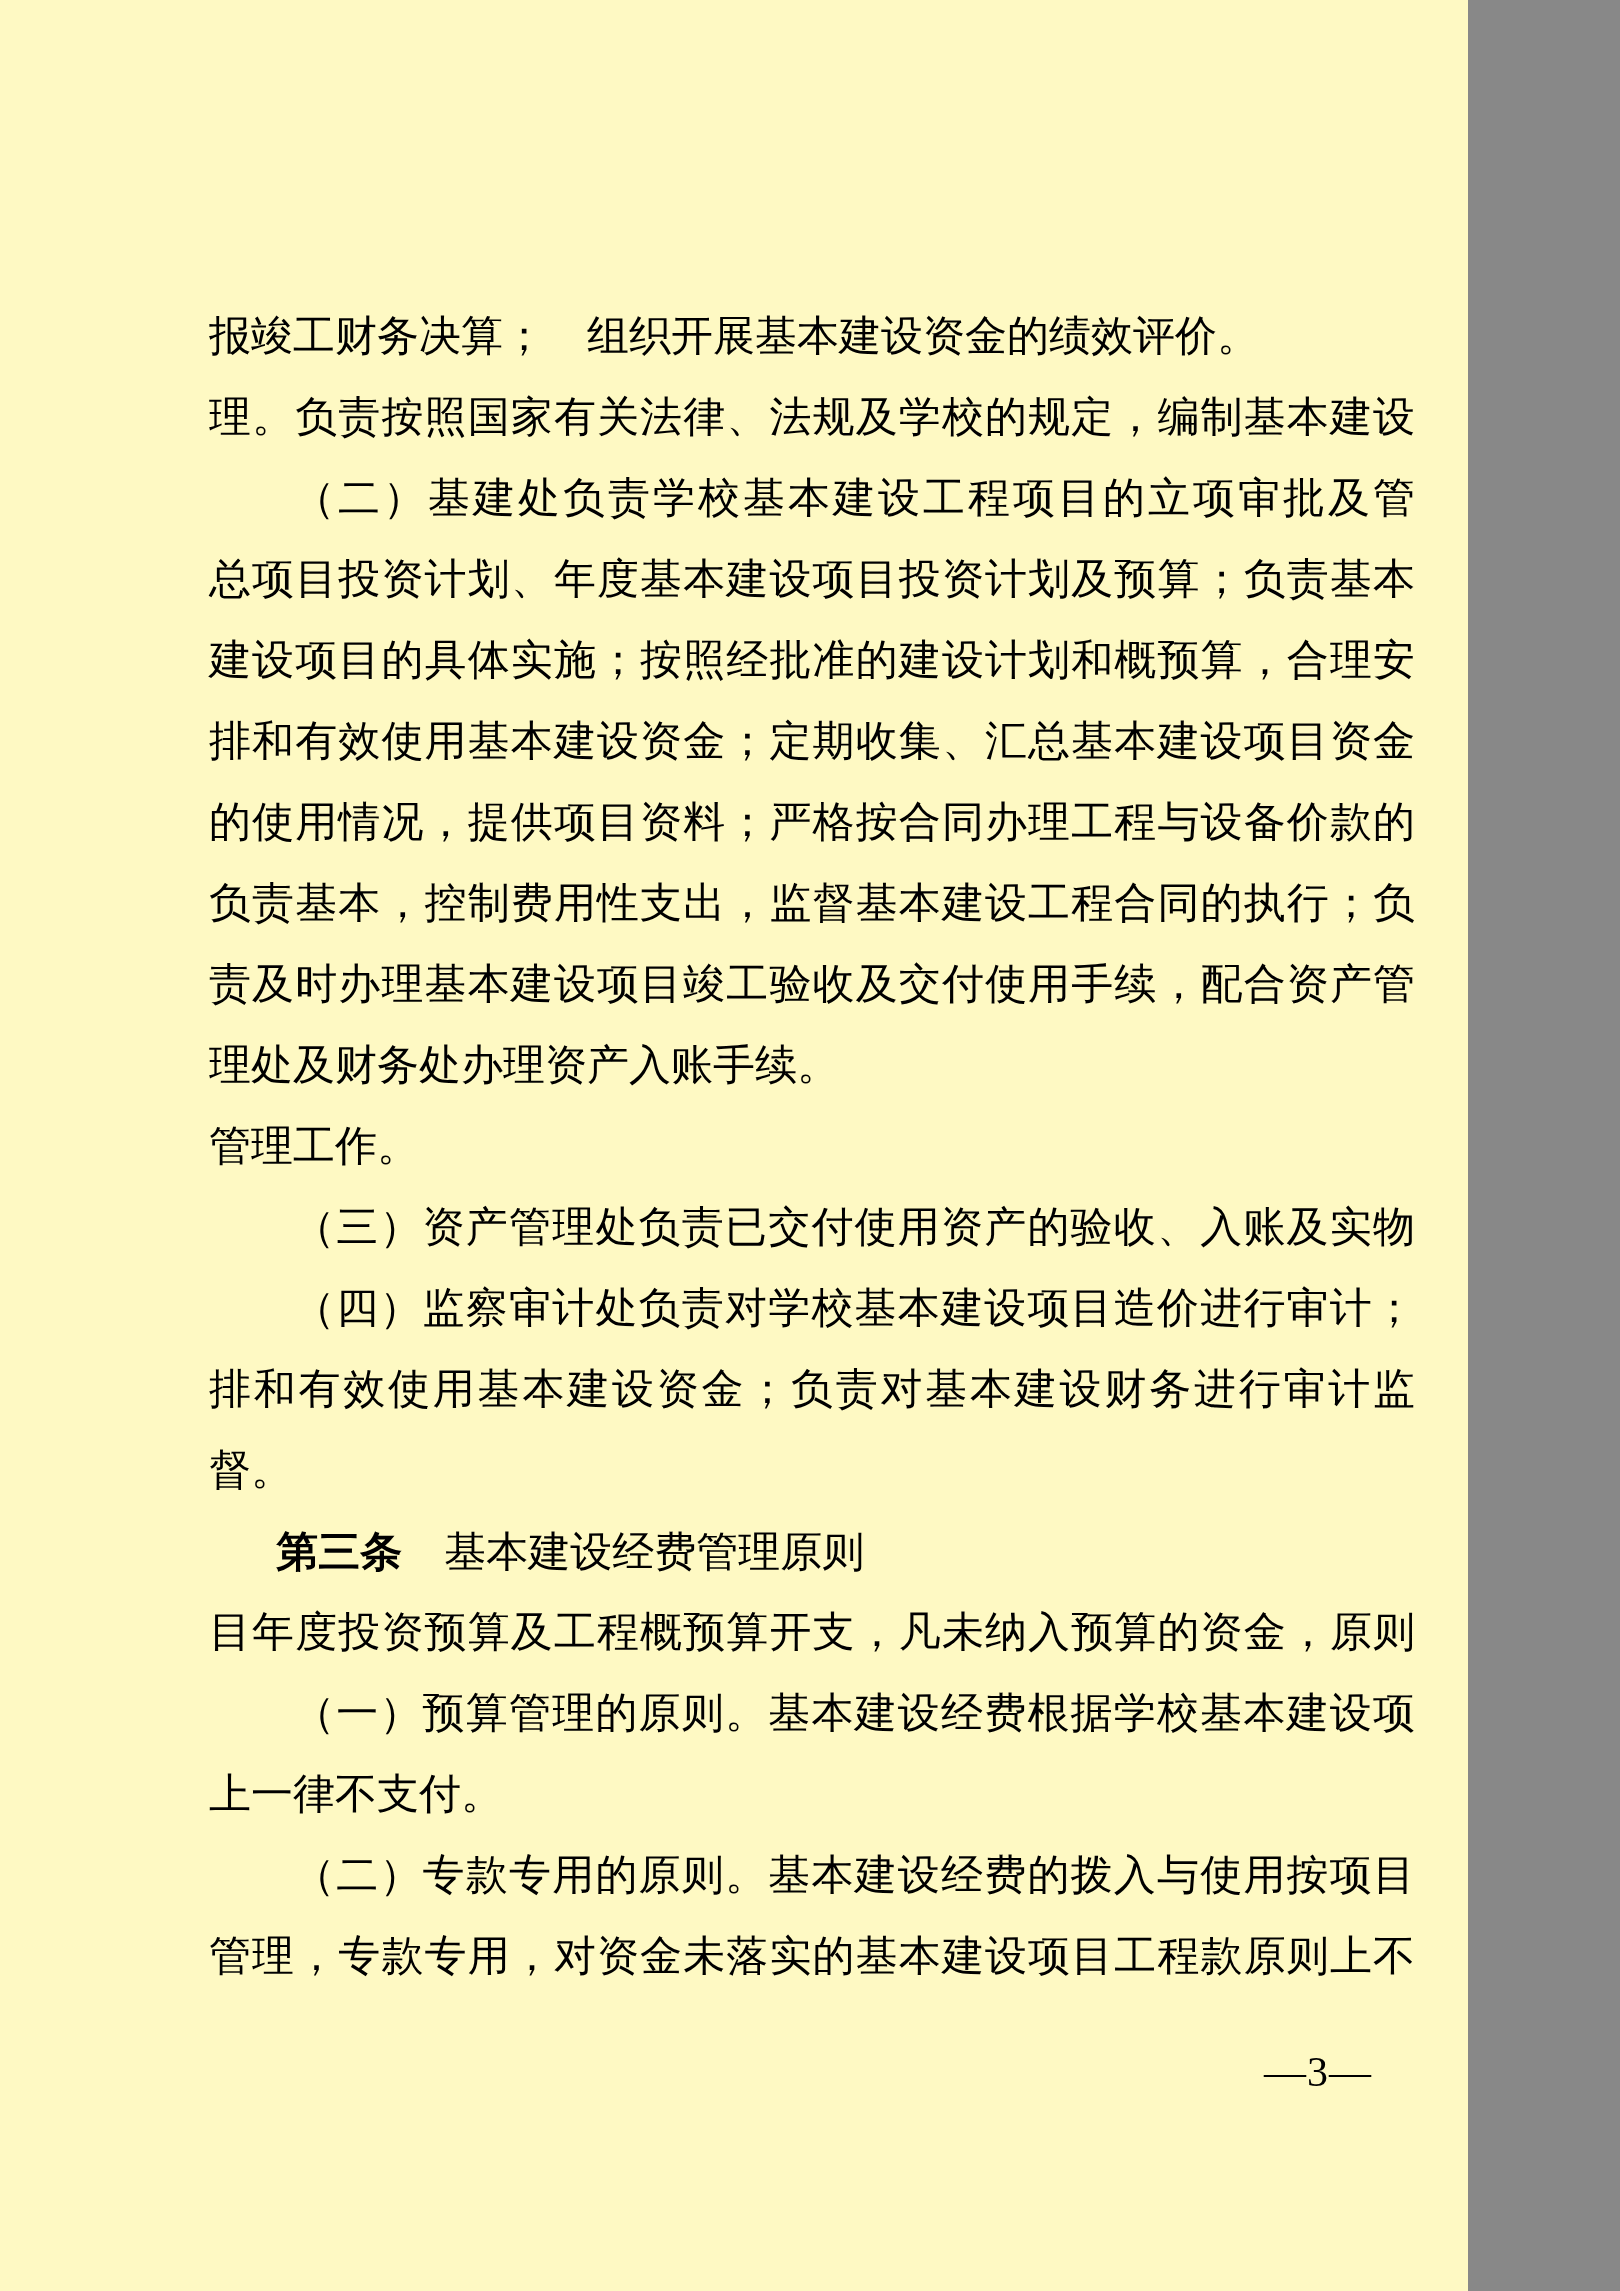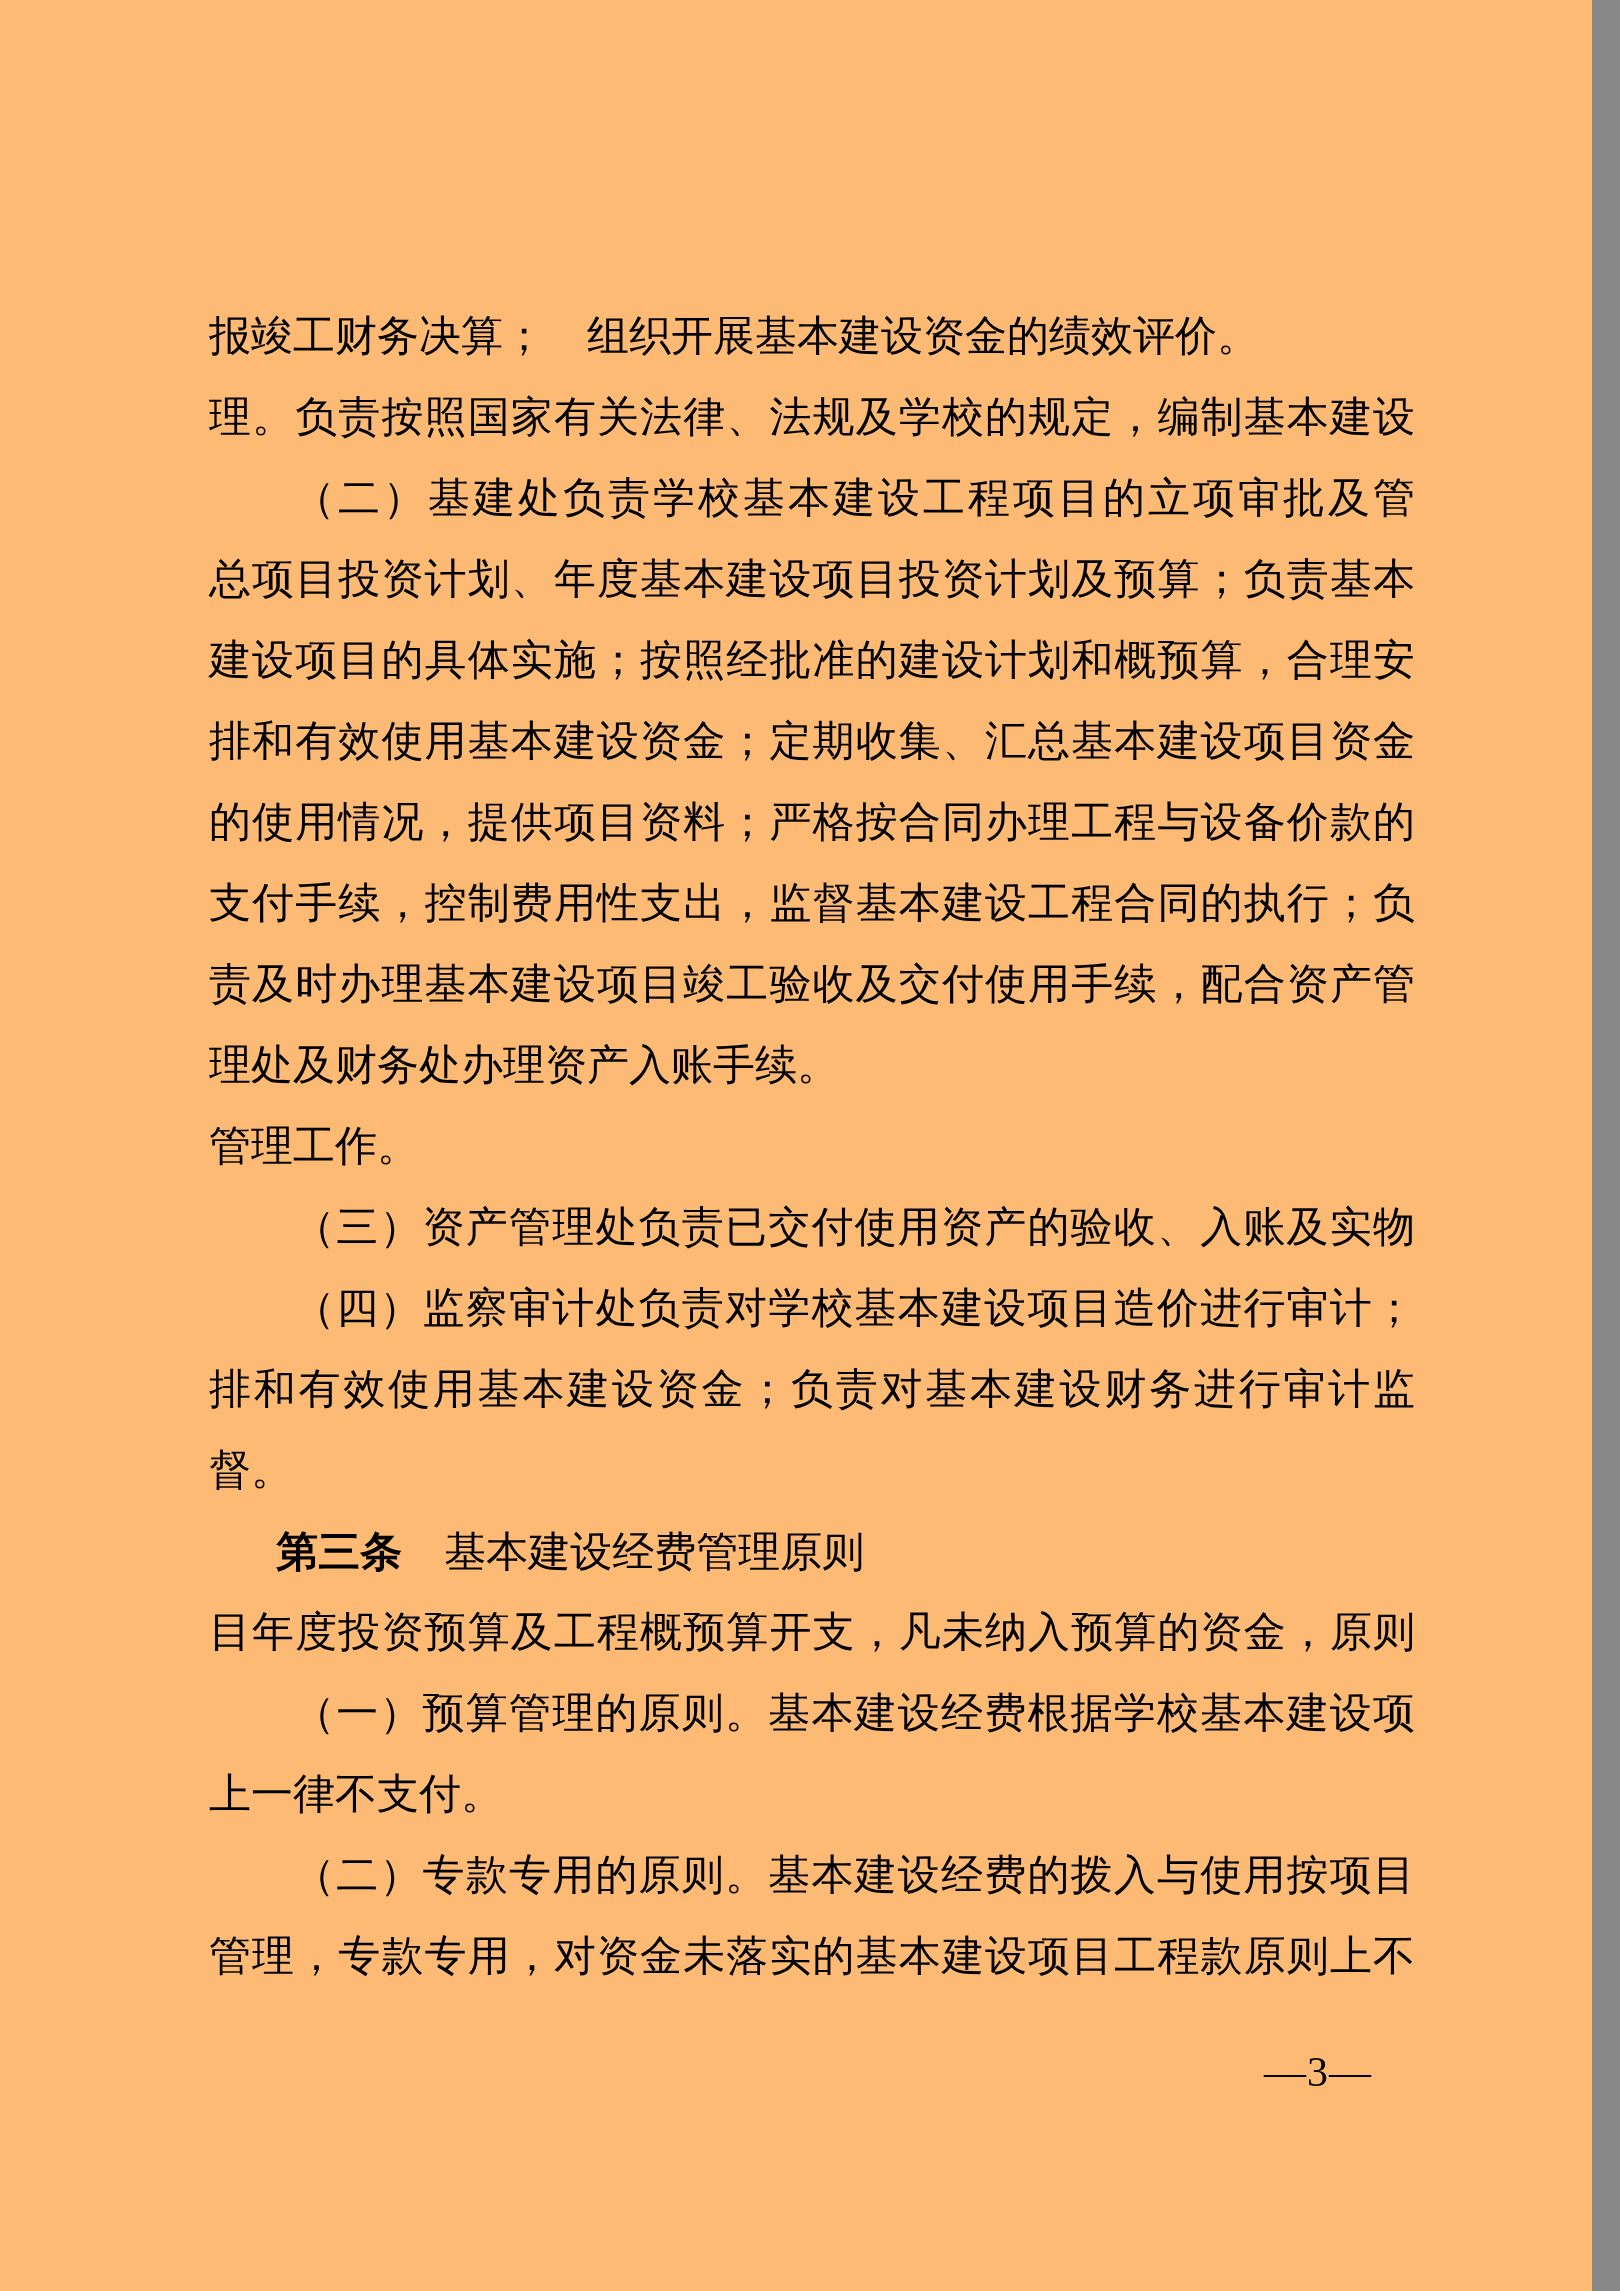--- a/index.html
+++ b/index.html
@@ -1,21 +1,21 @@
 <!DOCTYPE html>
 <html><head>
 <meta charset="utf-8">
 <style>
   html, body { margin: 0; padding: 0; }
   body { background: #888; }
   .page {
     position: relative;
-    width: 1592px;
+    width: 1468px;
     height: 2292px;
-    background: #fdba74;
+    background: #fef9c3;
     color: #000000;
     font-family: "Liberation Serif", "DejaVu Serif", serif;
     overflow: hidden;
   }
   .text-block {
     position: absolute;
     left: 209px;
     top: 296px;
     width: 1206px;
   }
@@ -53,21 +53,21 @@
 <div class="page">
   <div class="text-block">
 
   <div class="line">报竣工财务决算；　组织开展基本建设资金的绩效评价。</div>
       <div class="line justify">理。负责按照国家有关法律、法规及学校的规定，编制基本建设</div>
       <div class="line justify indent-para">（二）基建处负责学校基本建设工程项目的立项审批及管</div>
       <div class="line justify">总项目投资计划、年度基本建设项目投资计划及预算；负责基本</div>
       <div class="line justify">建设项目的具体实施；按照经批准的建设计划和概预算，合理安</div>
       <div class="line justify">排和有效使用基本建设资金；定期收集、汇总基本建设项目资金</div>
       <div class="line justify">的使用情况，提供项目资料；严格按合同办理工程与设备价款的</div>
-      <div class="line justify">支付手续，控制费用性支出，监督基本建设工程合同的执行；负</div>
+      <div class="line justify">负责基本，控制费用性支出，监督基本建设工程合同的执行；负</div>
       <div class="line justify">责及时办理基本建设项目竣工验收及交付使用手续，配合资产管</div>
       <div class="line">理处及财务处办理资产入账手续。</div>
       <div class="line">管理工作。</div>
       <div class="line justify indent-para">（三）资产管理处负责已交付使用资产的验收、入账及实物</div>
       <div class="line justify indent-para">（四）监察审计处负责对学校基本建设项目造价进行审计；</div>
       <div class="line justify">排和有效使用基本建设资金；负责对基本建设财务进行审计监</div>
       <div class="line">督。</div>
       <div class="line indent-article"><span class="bold-seg">第三条</span><span>　基本建设经费管理原则</span></div>
       <div class="line justify">目年度投资预算及工程概预算开支，凡未纳入预算的资金，原则</div>
       <div class="line justify indent-para">（一）预算管理的原则。基本建设经费根据学校基本建设项</div>

